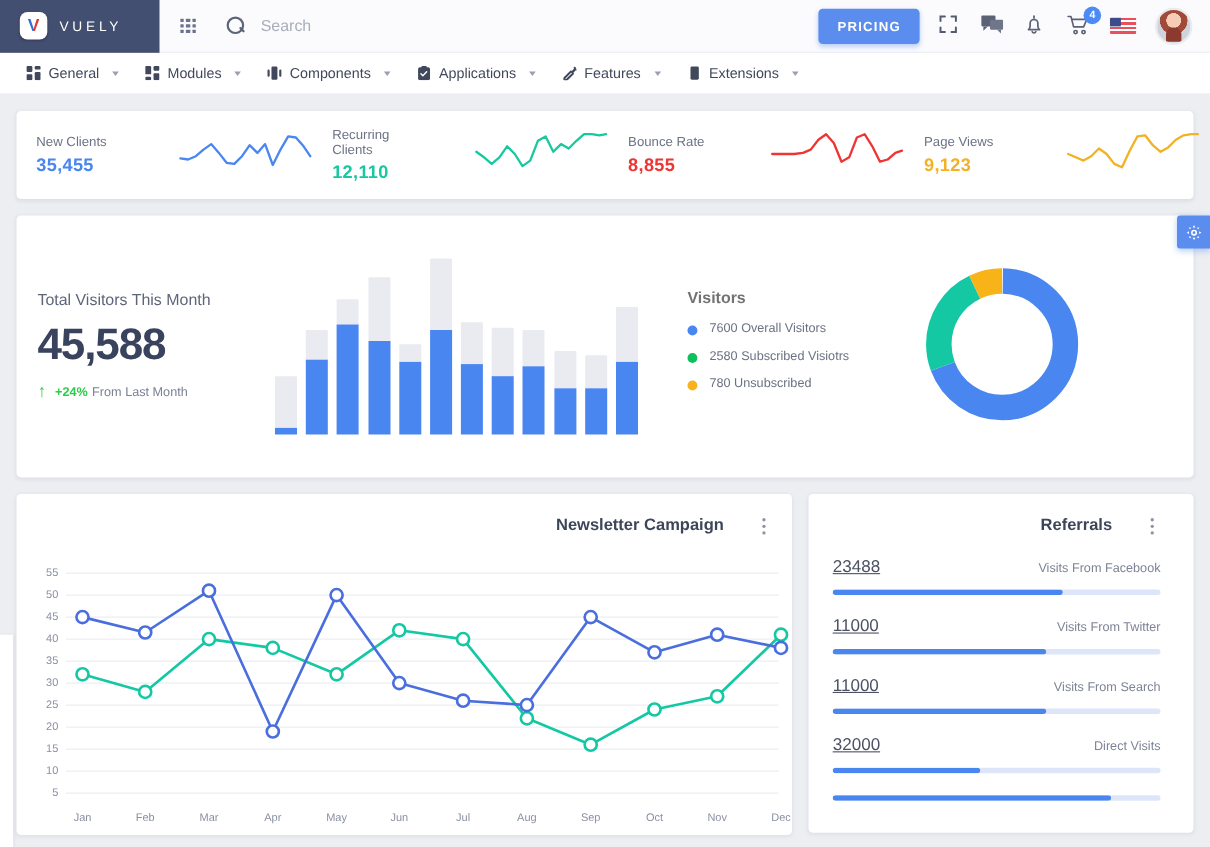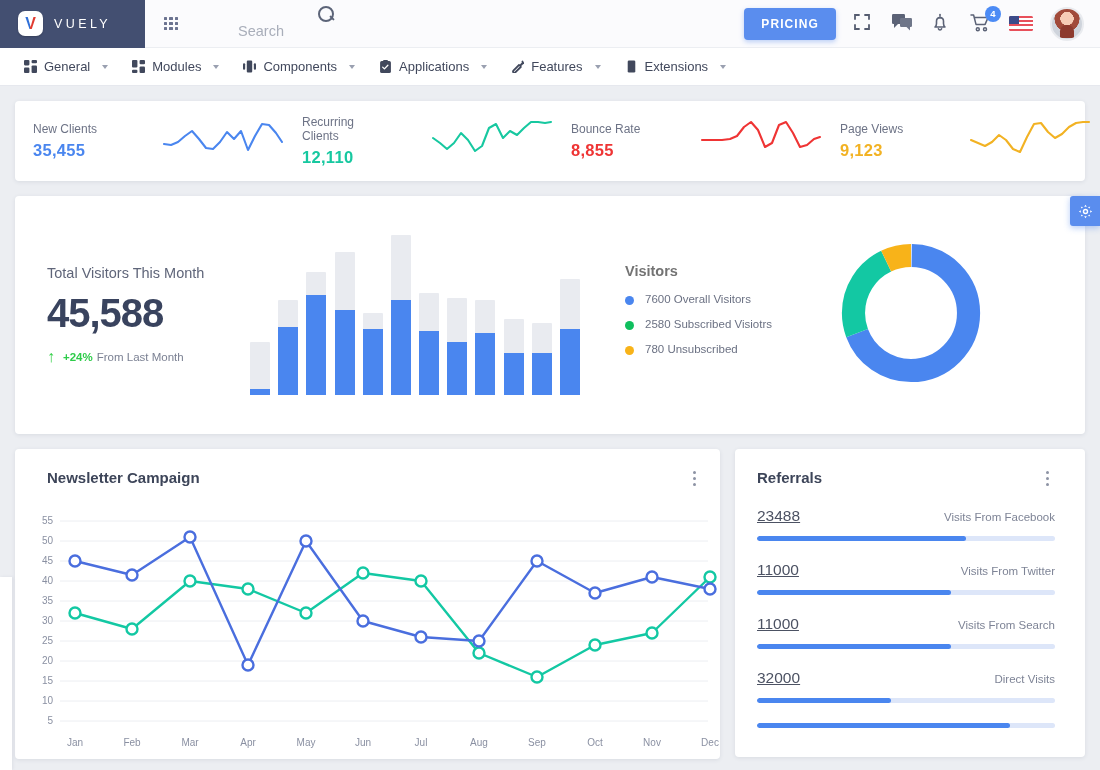--- a/index.html
+++ b/index.html
@@ -22,21 +22,21 @@
   .vglyph { font-size: 16px; font-weight: bold; line-height: 1;
             background: linear-gradient(90deg,#2f6fd8 0 50%, #e03a2f 50% 100%);
             -webkit-background-clip: text; background-clip: text; color: transparent; }
   .brand-name { color: #fff; font-size: 12.5px; letter-spacing: 3.4px; margin-left: 11px; }
 
   .grid-icon { width: 14px; height: 14px; margin-left: 19px; display: grid;
                grid-template-columns: repeat(3,1fr); grid-template-rows: repeat(3,1fr); gap: 2px; }
   .grid-icon i { background: #6b7390; border-radius: .5px; display: block; }
 
   .search-wrap { display: flex; align-items: center; margin-left: 28px; width: 240px;
-                 height: 36px; flex-direction: column; }
+                 height: 36px; }
   .search-ico { width: 17px; height: 17px; position: relative; flex: 0 0 17px; }
   .search-ico::before { content: ""; position: absolute; left: 0; top: 0; width: 12px; height: 12px;
                         border: 2px solid #5c6478; border-radius: 50%; }
   .search-ico::after { content: ""; position: absolute; left: 11px; top: 11px; width: 6px; height: 2px;
                        background: #5c6478; transform: rotate(45deg); border-radius: 2px; }
   .search-input { border: 0; outline: 0; background: transparent; margin-left: 14px;
                   font-size: 14.5px; color: #5b6274; font-family: "Liberation Sans", sans-serif;
                   width: 190px; }
   .search-input::placeholder { color: #a9aeba; }
 
@@ -81,21 +81,21 @@
   .statstrip { display: flex; height: 80px; align-items: center; }
   .stat { flex: 1 1 0; display: flex; align-items: center; height: 100%; padding-left: 18px; gap: 35px; }
   .stat-text { min-width: 86px; }
   .stat-label { font-size: 12px; color: #6d7386; margin-bottom: 5px; }
   .stat-value { font-size: 16.5px; font-weight: bold; letter-spacing: .3px; }
   .spark { margin-left: 8px; }
 
   
   .visitors-card { margin-top: 15px; height: 238px; display: flex; align-items: center;
                    position: relative; }
-  .tv-block { width: 225px; padding-left: 32px; }
+  .tv-block { width: 225px; padding-left: 19px; }
   .tv-title { font-size: 14.5px; color: #5f6579; margin-bottom: 10px; }
   .tv-number { font-size: 40px; color: #39435e; font-weight: bold; letter-spacing: -1px; }
   .tv-sub { display: flex; align-items: center; margin-top: 13px; font-size: 11.5px; color: #7b8193; }
   .up-arrow { color: #36d04a; font-size: 16px; margin-right: 8px; line-height: 1; }
   .tv-pct { color: #2ecc4a; font-weight: bold; margin-right: 4px; }
 
   .barchart { width: 330px; height: 160px; display: flex; align-items: flex-end;
               justify-content: space-between; margin-left: 10px; }
   .bcol { width: 20px; display: flex; flex-direction: column; justify-content: flex-end; height: 100%; }
   .btop { background: #e9ebf0; border-radius: 1px 1px 0 0; }
@@ -109,21 +109,21 @@
   .donut-wrap { margin-left: 10px; }
 
   .gear-btn { position: absolute; right: -15px; top: 0; width: 30px; height: 30px;
               background: #5a8dee; display: flex; align-items: center; justify-content: center;
               border-radius: 3px 0 0 3px; cursor: pointer;
               box-shadow: 0 2px 6px rgba(90,141,238,.45); }
 
   
   .bottomrow { display: flex; gap: 15px; margin-top: 15px; }
   .news-card { width: 705px; height: 310px; position: relative; padding: 20px 18px 0 14px; }
-  .card-head { display: flex; align-items: flex-start; justify-content: space-between; }
+  .card-head { display: flex; align-items: flex-start; justify-content: flex-end; gap: 28px; }
   .card-title { font-size: 15px; color: #3d4559; font-weight: bold; padding-left: 18px; }
   .kebab { width: 16px; height: 18px; display: flex; flex-direction: column; align-items: center;
            justify-content: center; gap: 3px; cursor: pointer; }
   .kebab i { width: 3px; height: 3px; border-radius: 50%; background: #8d93a4; display: block; }
 
   .linechart { position: absolute; left: 0; top: 48px; }
 
   .ref-card { width: 350px; height: 308px; padding: 20px 30px 0 22px; }
   .ref-row { margin-top: 20px; }
   .ref-line { display: flex; align-items: baseline; justify-content: space-between; }

